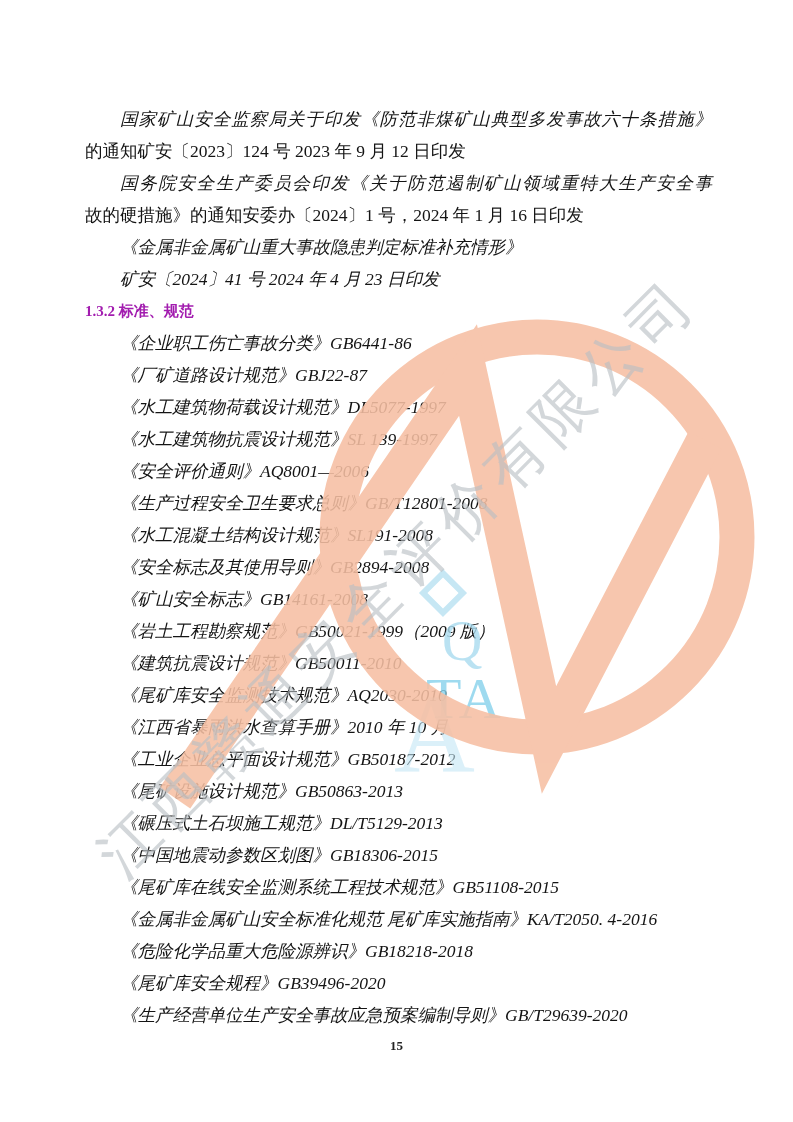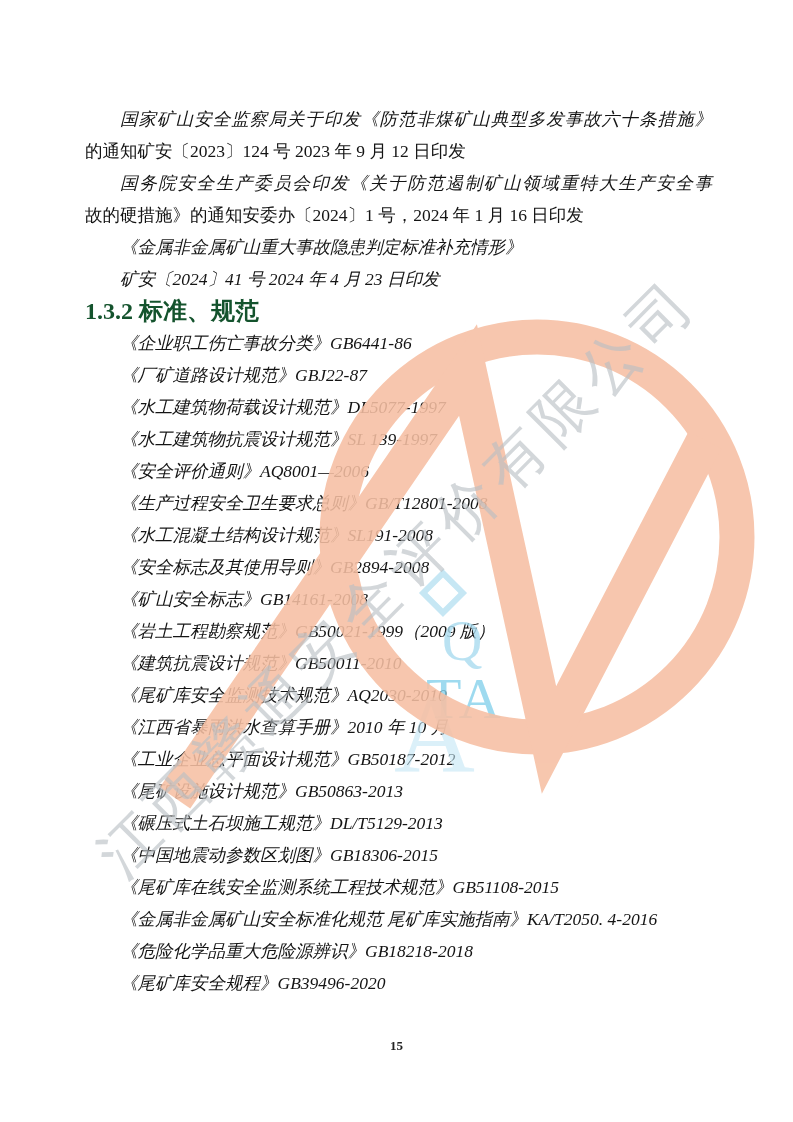--- a/index.html
+++ b/index.html
@@ -28,21 +28,21 @@
   .row{
     height:32px;line-height:32px;
     font-size:17.5px;
     white-space:nowrap;
     color:#141414;
   }
   .indent{padding-left:35px;font-style:italic;}
   .justify{text-align:justify;text-align-last:justify;}
   .heading-row{
     height:32px;line-height:32px;
-    font-size:24px;font-weight:700;color:#14532d;
+    font-size:15px;font-weight:700;color:#a21caf;
     white-space:nowrap;
   }
   
   .footer{
     position:absolute;left:0;right:0;top:1038px;
     text-align:center;font-size:13px;color:#222;font-weight:bold;
   }
   
   .watermark{
     position:absolute;inset:0;z-index:2;
@@ -89,20 +89,21 @@
         <div class="row indent">《尾矿库安全监测技术规范》AQ2030-2010</div>
         <div class="row indent">《江西省暴雨洪水查算手册》2010 年 10 月</div>
         <div class="row indent">《工业企业总平面设计规范》GB50187-2012</div>
         <div class="row indent">《尾矿设施设计规范》GB50863-2013</div>
         <div class="row indent">《碾压式土石坝施工规范》DL/T5129-2013</div>
         <div class="row indent">《中国地震动参数区划图》GB18306-2015</div>
         <div class="row indent">《尾矿库在线安全监测系统工程技术规范》GB51108-2015</div>
         <div class="row indent">《金属非金属矿山安全标准化规范 尾矿库实施指南》KA/T2050. 4-2016</div>
         <div class="row indent">《危险化学品重大危险源辨识》GB18218-2018</div>
         <div class="row indent">《尾矿库安全规程》GB39496-2020</div>
+        <div class="row indent">《生产经营单位生产安全事故应急预案编制导则》GB/T29639-2020</div>
       </div>
   </div>
 
   <div class="watermark">
     <svg class="wm-svg" width="793" height="1122" viewBox="0 0 793 1122">
 
       <g opacity="0.8" font-family="Liberation Serif, DejaVu Serif, serif">
         <rect x="429" y="579" width="28" height="28" fill="none" stroke="#b9e2f2" stroke-width="6" transform="rotate(45 443 593)"></rect>
         <text x="442" y="660" font-size="56" fill="#aadcf0">Q</text>
         <text x="426" y="718" font-size="58" fill="#86d2ec" letter-spacing="2">TA</text>

